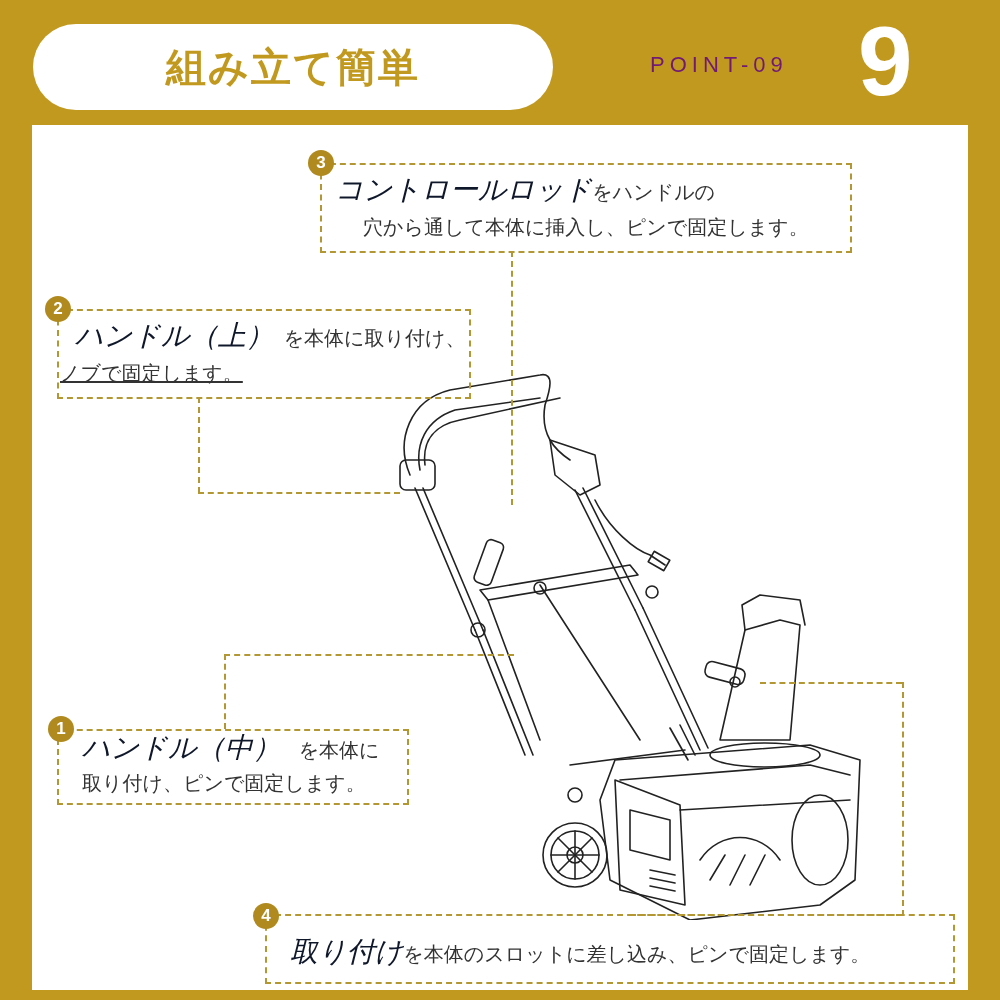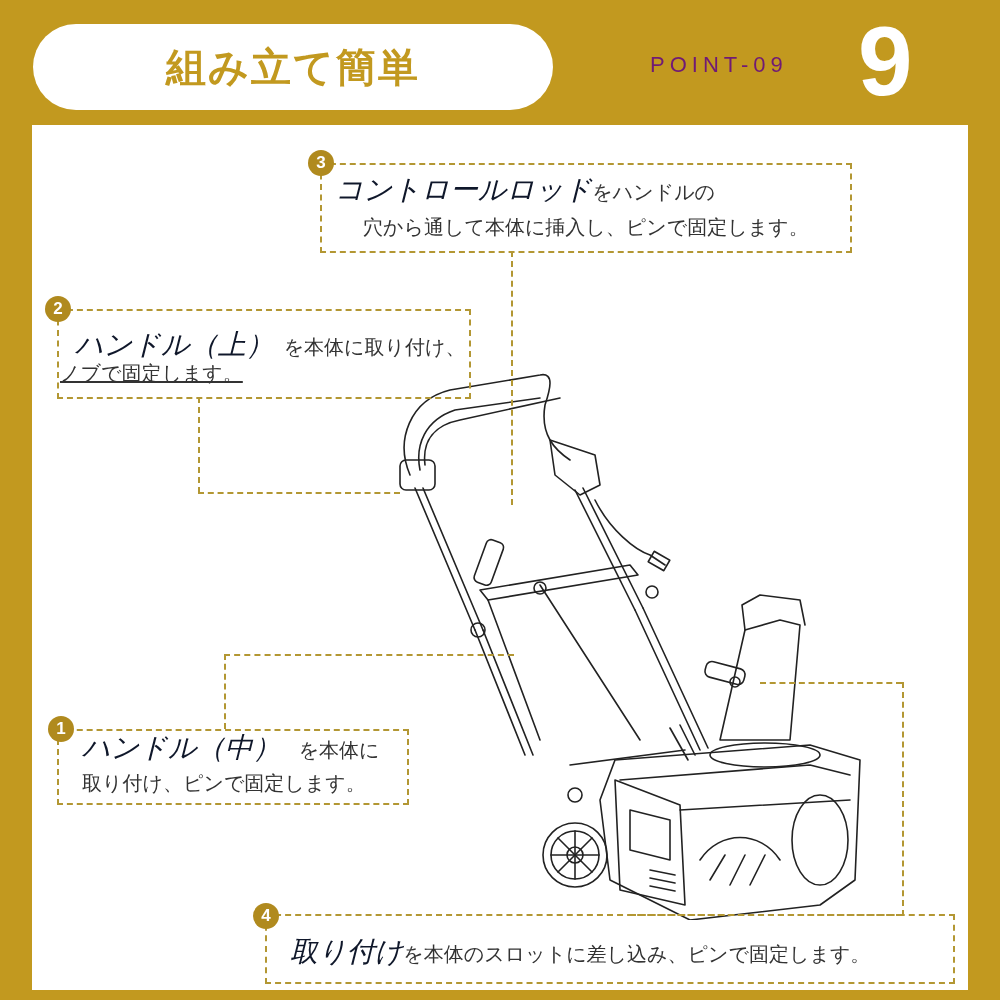--- a/index.html
+++ b/index.html
@@ -104,21 +104,21 @@
 <div class="badge" style="left:308px;top:150px;">3</div>
 <div class="txt" style="left:335px;top:168px;">
   <span class="hl">コントロールロッド</span><span>をハンドルの</span>
 </div>
 <div class="txt" style="left:335px;top:212px;margin-left:28px;">穴から通して本体に挿入し、ピンで固定します。</div>
 
 <div class="box" style="left:57px;top:309px;width:410px;height:86px;"></div>
 <div class="dash" style="left:198px;top:397px;height:96px;border-left-width:2px;"></div>
 <div class="dash" style="left:198px;top:492px;width:202px;border-top-width:2px;"></div>
 <div class="badge" style="left:45px;top:296px;">2</div>
-<div class="txt" style="left:75px;top:323px;text-align:right;">
+<div class="txt" style="left:75px;top:314px;text-align:right;">
   <span class="hl">ハンドル（上）</span><span style="margin-left:10px;">を本体に取り付け、</span>
 </div>
 <div class="txt" style="left:60px;top:358px;text-decoration:underline;">ノブで固定します。</div>
 
 <div class="box" style="left:57px;top:729px;width:348px;height:72px;"></div>
 <div class="dash" style="left:224px;top:654px;height:75px;border-left-width:2px;"></div>
 <div class="dash" style="left:224px;top:654px;width:290px;border-top-width:2px;"></div>
 <div class="badge" style="left:48px;top:716px;">1</div>
 <div class="txt" style="left:82px;top:726px;">
   <span class="hl">ハンドル（中）</span><span style="margin-left:18px;">を本体に</span>

